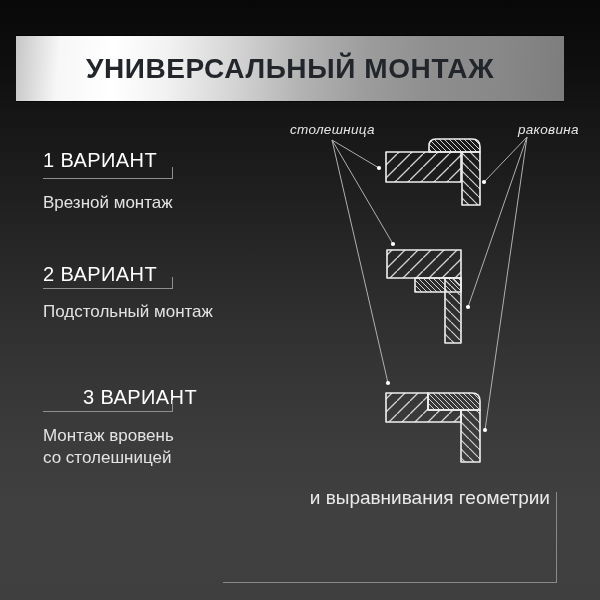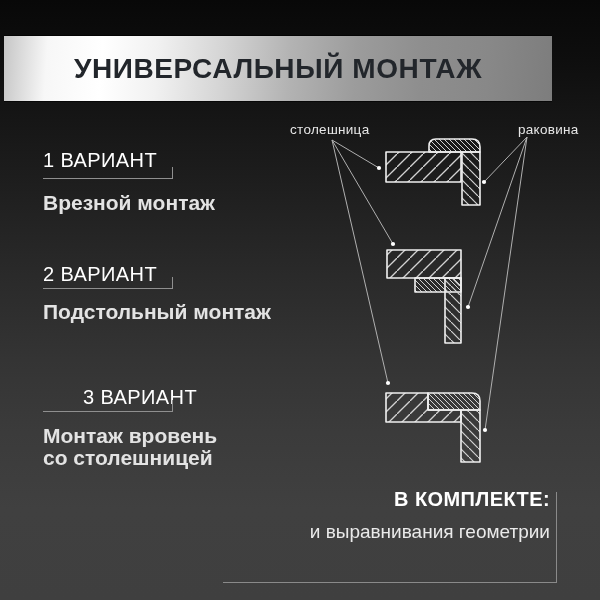--- a/index.html
+++ b/index.html
@@ -8,21 +8,21 @@
     position: relative;
     font-family: "Liberation Sans", "DejaVu Sans", sans-serif;
     background: linear-gradient(180deg,
       #080808 0%, #0e0e0e 10%, #161616 20%, #1f1f1f 32%,
       #2a2a2a 46%, #343434 60%, #3b3b3b 72%, #404040 85%, #3f3f3f 100%);
     color: #ffffff;
   }
 
   
   .header-banner {
-    position: absolute; left: 4px; top: 36px; width: 548px; height: 65px;
+    position: absolute; left: 16px; top: 36px; width: 548px; height: 65px;
     background: linear-gradient(94deg,
       #c6c6c6 0%, #f7f7f7 8%, #ffffff 18%, #f1f1f1 28%,
       #d4d4d4 40%, #b3b3b3 52%, #9c9c9c 64%, #8e8e8e 76%,
       #888888 88%, #7d7d7d 100%);
     display: flex; align-items: center; justify-content: center;
     box-shadow: 0 1px 0 rgba(0,0,0,.6), 0 -1px 0 rgba(0,0,0,.6);
     text-align: right;
   }
   .header-title {
     font-size: 28px; font-weight: 700; letter-spacing: .6px;
@@ -38,31 +38,31 @@
   .heading-rule {
     position: absolute; left: 43px; width: 130px; height: 11px;
     border-bottom: 1px solid #8f8f8f;
   }
   .heading-rule::after {
     content: ""; position: absolute; right: 0; bottom: 0;
     width: 1px; height: 11px; background: #8f8f8f;
   }
   .variant-desc {
     position: absolute; left: 43px;
-    font-size: 21px; font-weight: 700; color: #e3e3e3;
+    font-size: 17px; font-weight: 400; color: #e3e3e3;
     line-height: 22px; white-space: nowrap;
   }
   #v1-num { top: 149px; }  #v1-rule { top: 168px; }  #v1-desc { top: 192px; }
   #v2-num { top: 263px; }  #v2-rule { top: 278px; }  #v2-desc { top: 301px; }
   #v3-num { top: 386px; margin-left: 40px; }  #v3-rule { top: 401px; }  #v3-desc { top: 425px; }
 
   
   .diagram-label {
     position: absolute; font-size: 13.5px; color: #e6e6e6;
-    letter-spacing: .3px; white-space: nowrap;
+    letter-spacing: .3px; white-space: nowrap; font-style: italic;
   }
   #countertop-label { left: 290px; top: 122px; }
   #sink-label { left: 518px; top: 122px; }
 
   .diagrams-svg { position: absolute; left: 280px; top: 115px; }
 
   
   .included-block {
     position: absolute; right: 50px; top: 488px; width: 340px;
     text-align: right;
@@ -150,17 +150,16 @@
 
     <g stroke="#f0f0f0" stroke-width="1.6" stroke-linejoin="round">
       <path d="M106,278 H148 V295 H181 V307 H106 Z" fill="url(#hatchCT)"></path>
       <path d="M148,278 H192 Q200,278 200,286 V295 H148 Z" fill="url(#hatchF)"></path>
       <rect x="181" y="295" width="19" height="52" fill="url(#hatchW)"></rect>
     </g>
   </svg>
 
   <div class="corner-bracket"></div>
   <div class="included-block">
-    <div class="included-title">В КОМПЛЕКТЕ:</div>
     <div class="included-line">и выравнивания геометрии</div>
   </div>
 
 </div>
 
 </body></html>

